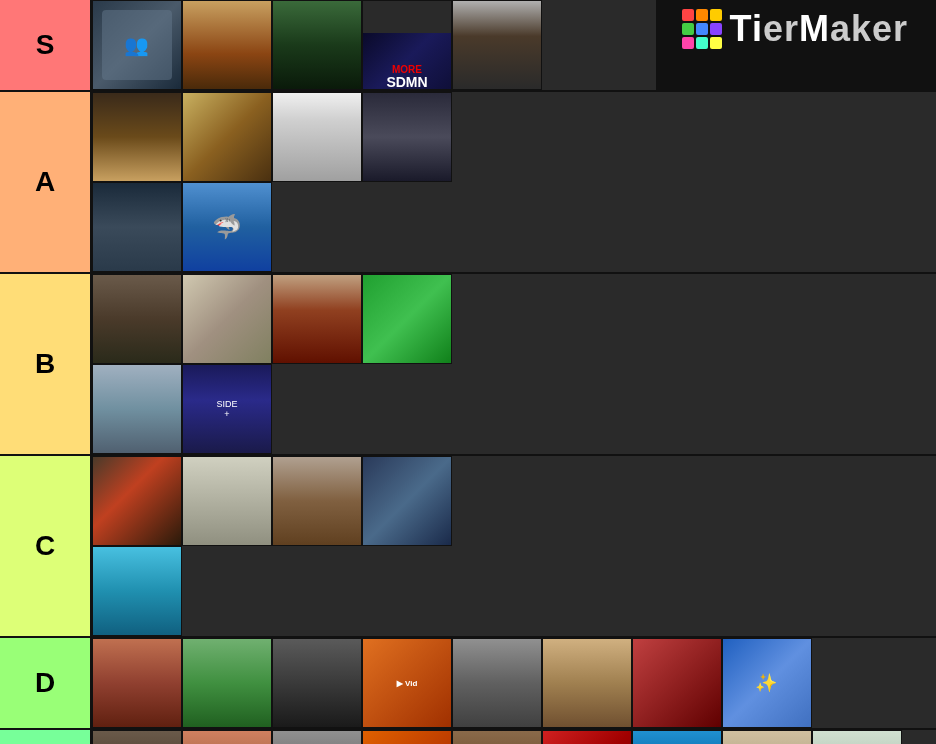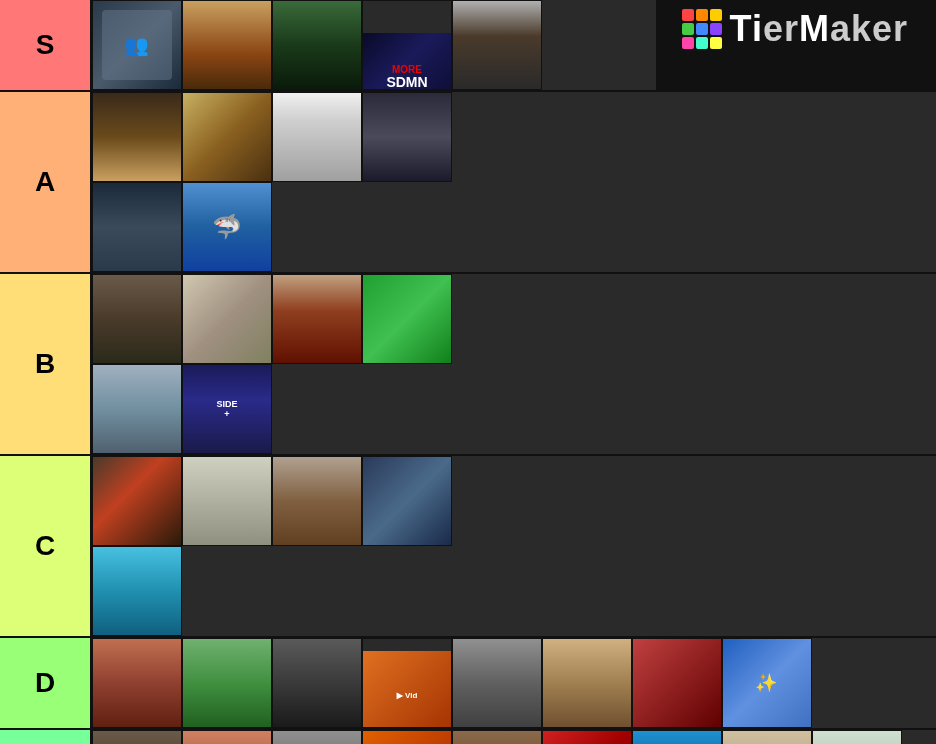--- a/index.html
+++ b/index.html
@@ -207,21 +207,21 @@
         <div class="photo-inner" style="background:linear-gradient(180deg,#c0a080 0%,#904020 40%,#601000 100%);"></div>
       </div>
       <div class="photo">
         <div class="photo-inner" style="background:linear-gradient(135deg,#20a030 0%,#40c050 50%,#10801a 100%);"></div>
       </div>
       <div class="photo">
         <div class="photo-inner" style="background:linear-gradient(180deg,#a0b0c0 0%,#7090a0 50%,#506070 100%);"></div>
       </div>
       <div class="photo">
         <div class="photo-inner" style="background:linear-gradient(180deg,#1a1a5a 0%,#2a2a8a 40%,#1a1a4a 100%);display:flex;align-items:center;justify-content:center;">
-          <div style="color:#fff;font-size:9px;font-weight:bold;text-align:center;">SIDE<br>+</div>
+          <div style="color:#fff;font-size:9px;font-weight:normal;text-align:center;">SIDE<br>+</div>
         </div>
       </div>
     </div>
     <div style="flex:1;background:#2a2a2a;"></div>
   </div>
 
   <div class="tier-row">
     <div class="tier-label tier-c">C</div>
     <div class="tier-items">
       <div class="photo">
@@ -249,21 +249,21 @@
       <div class="photo">
         <div class="photo-inner" style="background:linear-gradient(180deg,#c07050 0%,#904030 50%,#602010 100%);"></div>
       </div>
       <div class="photo">
         <div class="photo-inner" style="background:linear-gradient(180deg,#70b070 0%,#409040 50%,#206020 100%);"></div>
       </div>
       <div class="photo">
         <div class="photo-inner" style="background:linear-gradient(180deg,#5a5a5a 0%,#3a3a3a 50%,#1a1a1a 100%);"></div>
       </div>
       <div class="photo">
-        <div class="photo-inner" style="background:linear-gradient(135deg,#e07020 0%,#c05010 50%,#a03000 100%);display:flex;align-items:center;justify-content:center;margin-top:12px;">
+        <div class="photo-inner" style="background:linear-gradient(135deg,#e07020 0%,#c05010 50%,#a03000 100%);display:flex;align-items:center;justify-content:center;">
           <div style="color:#fff;font-size:8px;font-weight:bold;">▶ Vid</div>
         </div>
       </div>
       <div class="photo">
         <div class="photo-inner" style="background:linear-gradient(180deg,#909090 0%,#606060 50%,#404040 100%);"></div>
       </div>
       <div class="photo">
         <div class="photo-inner" style="background:linear-gradient(180deg,#d0b080 0%,#a08050 50%,#705030 100%);"></div>
       </div>
       <div class="photo">

